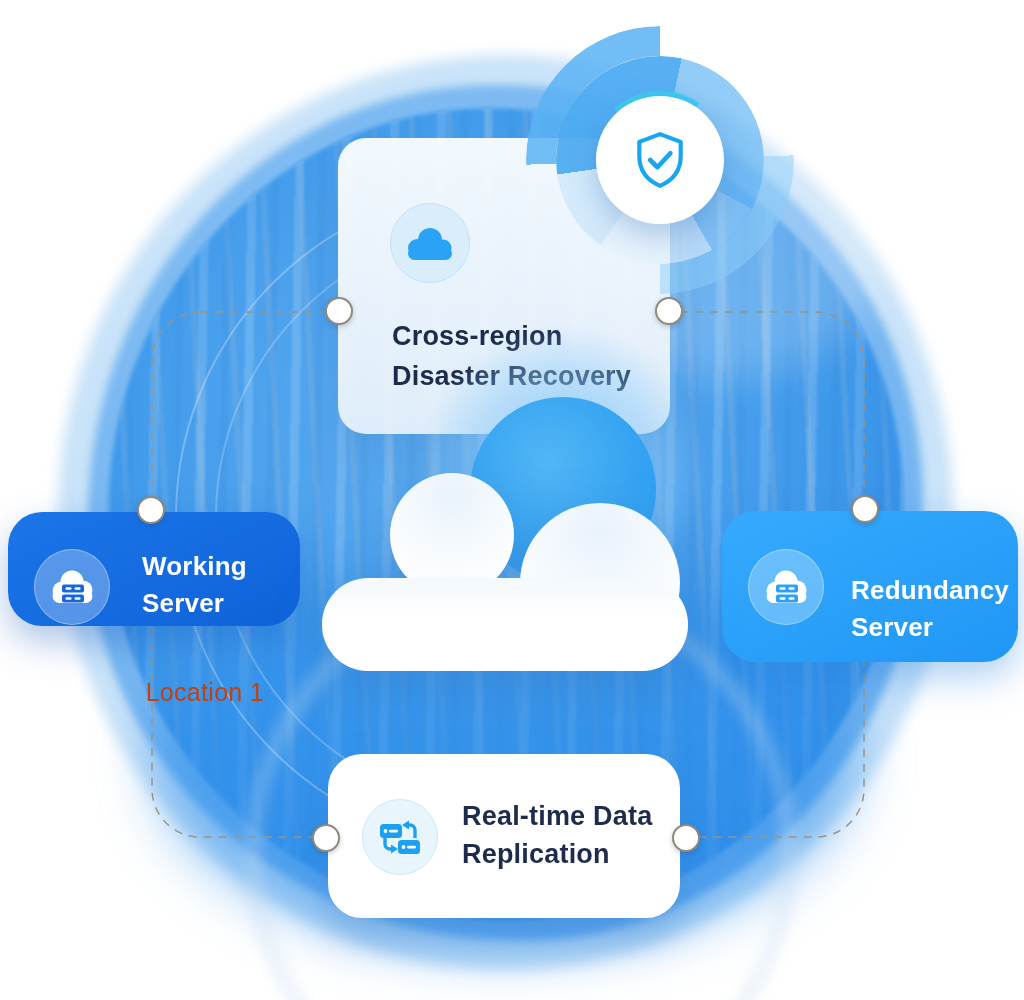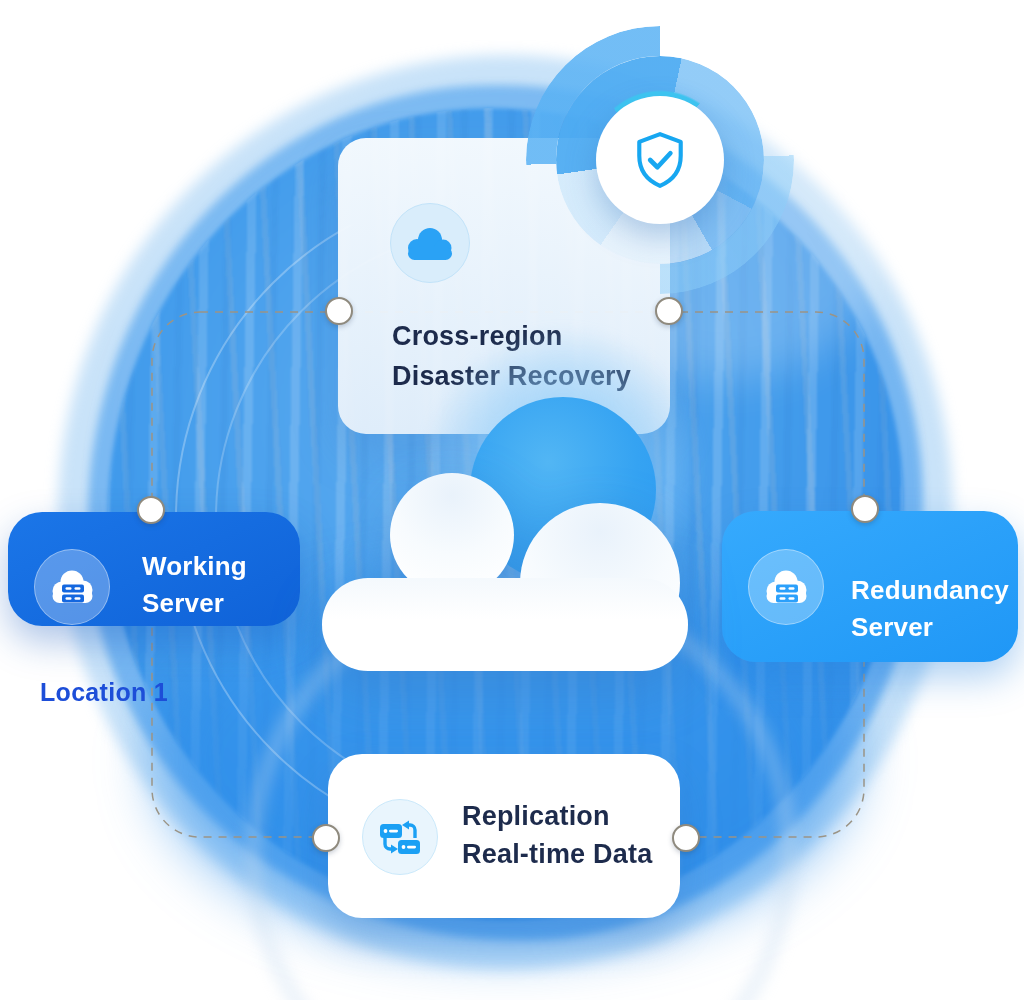--- a/index.html
+++ b/index.html
@@ -57,21 +57,21 @@
   .card-right{left:722px;top:511px;width:296px;height:151px;border-radius:34px;
     background:linear-gradient(155deg,#36AAFD 0%,#1F97F6 100%);
     box-shadow:0 16px 36px rgba(32,125,220,.35);}
 
   .icon-circle{border-radius:50%;display:flex;align-items:center;justify-content:center;}
   .ic-light{width:80px;height:80px;background:#D9EDFB;border:1px solid #C2E3F9;box-sizing:border-box;}
   .ic-glass{width:76px;height:76px;background:rgba(255,255,255,.28);border:1px solid rgba(255,255,255,.38);box-sizing:border-box;}
 
   .title-navy{color:#1D2B4C;font-size:27px;font-weight:700;line-height:40px;letter-spacing:.2px;}
   .title-white{color:#ffffff;font-size:26px;font-weight:700;line-height:37px;letter-spacing:.2px;}
-  .loc-label{color:#1d4ed8;font-size:25px;font-weight:700;letter-spacing:.3px;text-align:left;width:224px;z-index:21;}
+  .loc-label{color:#c2410c;font-size:25px;font-weight:400;letter-spacing:.3px;text-align:right;width:224px;z-index:21;}
 
   
   .cloud-halo{left:423px;top:328px;width:280px;height:280px;border-radius:50%;z-index:22;
     background:radial-gradient(circle, rgba(125,198,248,.9) 0%, rgba(140,202,248,.45) 48%, rgba(160,212,250,0) 72%);
     filter:blur(6px);}
   .cloud-circle{left:470px;top:397px;width:186px;height:186px;border-radius:50%;z-index:23;
     background:radial-gradient(circle at 42% 35%, #52B6F4 0%, #35A3F2 55%, #2C99F1 100%);}
   .cloud-wrap{left:320px;top:468px;width:370px;height:205px;z-index:24;
     filter:drop-shadow(0 18px 26px rgba(58,118,190,.35));}
 
@@ -154,22 +154,22 @@
         </g>
         <g fill="none" stroke="#1BA0F4" stroke-width="3.4">
           <path d="M38 24 V16 a5 5 0 0 0 -5 -5 h-2"></path>
           <path d="M8 22 v8 a5 5 0 0 0 5 5 h2"></path>
         </g>
         <polygon points="32,6.5 32,15.5 25,11" fill="#1BA0F4"></polygon>
         <polygon points="14,30.5 14,39.5 21,35" fill="#1BA0F4"></polygon>
       </svg>
     </div>
     <div class="abs title-navy" style="left:134px;top:43px;line-height:38px;">
+      <div>Real-time Data</div>
       <div>Replication</div>
-      <div>Real-time Data</div>
     </div>
   </div>
 
   <div class="abs card card-left">
     <div class="abs icon-circle ic-glass" style="left:26px;top:37px;">
       <svg width="48" height="42" viewBox="0 0 48 42">
         <g fill="#ffffff">
           <circle cx="14" cy="25" r="9.5"></circle>
           <circle cx="24" cy="16" r="11.5"></circle>
           <circle cx="35" cy="24" r="9.5"></circle>

